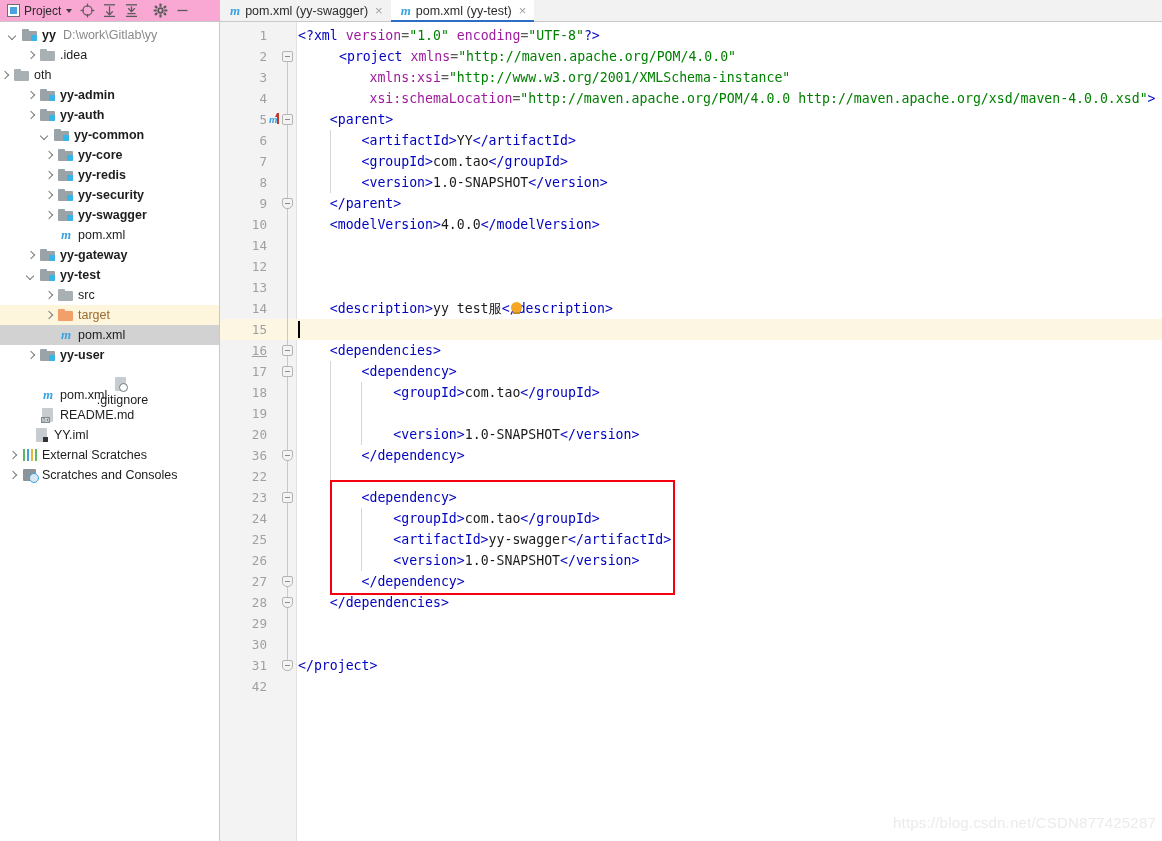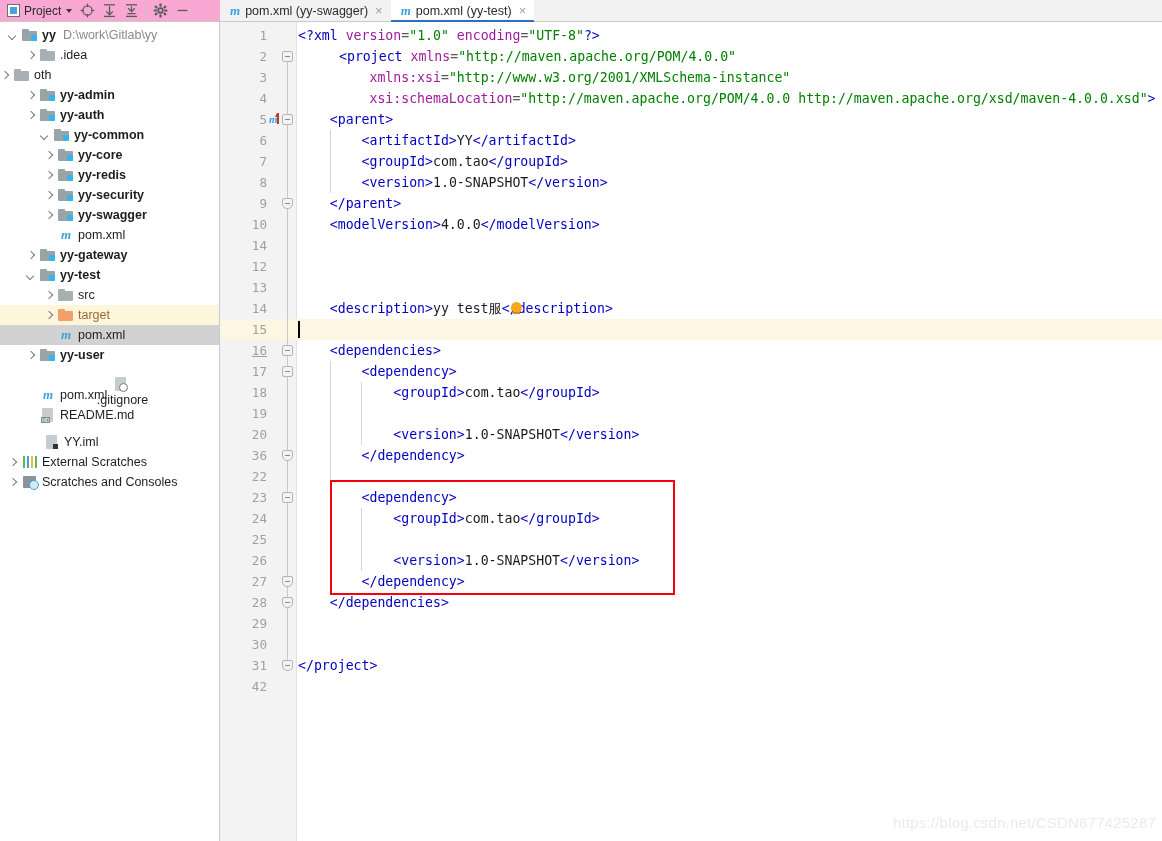--- a/index.html
+++ b/index.html
@@ -526,21 +526,21 @@
           </span>
           <span class="lbl">pom.xml</span>
         </div>
         <div class="node" style="padding-left: 26px;">
           <span class="arrow"></span>
           <span class="ico">
             <span class="sheet md-badge"></span>
           </span>
           <span class="lbl">README.md</span>
         </div>
-        <div class="node" style="padding-left: 30px; margin-top: 7px;">
+        <div class="node" style="padding-left: 20px;">
           <span class="arrow"></span>
           <span class="ico">
             <span class="sheet iml-badge"></span>
           </span>
           <span class="lbl">YY.iml</span>
         </div>
         <div class="node" style="padding-left: 8px;">
           <span class="arrow r"></span>
           <span class="ico">
             <span class="libs">
@@ -612,20 +612,21 @@
           <div class="ln" style="top: 402px;">20</div>
           <div class="codeline" style="top: 402px;"><span class="tx">            </span><span class="t">&lt;version&gt;</span><span class="tx">1.0-SNAPSHOT</span><span class="t">&lt;/version&gt;</span></div>
           <div class="ln" style="top: 423px;">36</div>
           <div class="codeline" style="top: 423px;"><span class="tx">        </span><span class="t">&lt;/dependency&gt;</span></div>
           <div class="ln" style="top: 444px;">22</div>
           <div class="ln" style="top: 465px;">23</div>
           <div class="codeline" style="top: 465px;"><span class="tx">        </span><span class="t">&lt;dependency&gt;</span></div>
           <div class="ln" style="top: 486px;">24</div>
           <div class="codeline" style="top: 486px;"><span class="tx">            </span><span class="t">&lt;groupId&gt;</span><span class="tx">com.tao</span><span class="t">&lt;/groupId&gt;</span></div>
           <div class="ln" style="top: 507px;">25</div>
+          <div class="codeline" style="top: 507px;"><span class="tx">            </span><span class="t">&lt;artifactId&gt;</span><span class="tx">yy-swagger</span><span class="t">&lt;/artifactId&gt;</span></div>
           <div class="ln" style="top: 528px;">26</div>
           <div class="codeline" style="top: 528px;"><span class="tx">            </span><span class="t">&lt;version&gt;</span><span class="tx">1.0-SNAPSHOT</span><span class="t">&lt;/version&gt;</span></div>
           <div class="ln" style="top: 549px;">27</div>
           <div class="codeline" style="top: 549px;"><span class="tx">        </span><span class="t">&lt;/dependency&gt;</span></div>
           <div class="ln" style="top: 570px;">28</div>
           <div class="codeline" style="top: 570px;"><span class="tx">    </span><span class="t">&lt;/dependencies&gt;</span></div>
           <div class="ln" style="top: 591px;">29</div>
           <div class="ln" style="top: 612px;">30</div>
           <div class="ln" style="top: 633px;">31</div>
           <div class="codeline" style="top: 633px;"><span class="t">&lt;/project&gt;</span></div>

